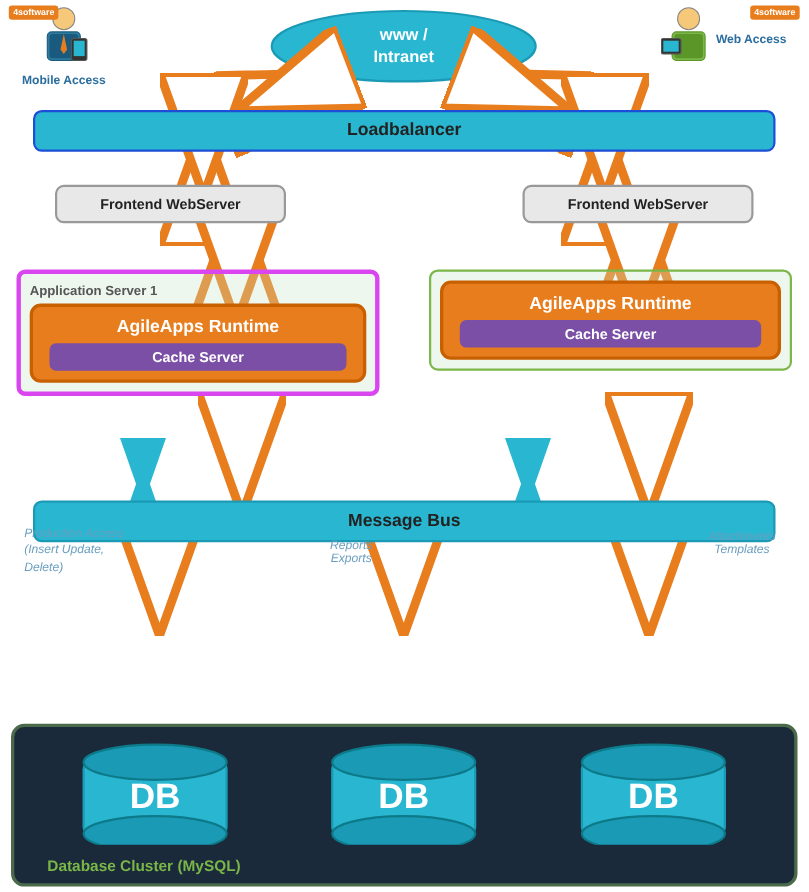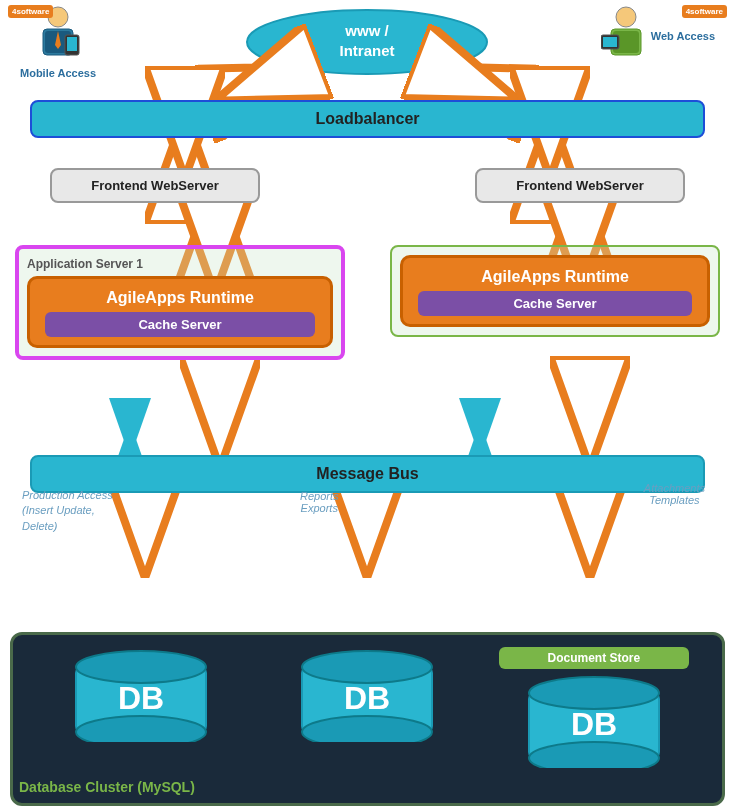--- a/index.html
+++ b/index.html
@@ -170,21 +170,21 @@
       left: 0;
       width: 735px;
       height: 811px;
       pointer-events: none;
     }
 
     
     .prod-access-label {
       position: absolute;
       left: 22px;
-      top: 488px;
+      top: 478px;
       font-size: 11px;
       color: #6a9ec0;
       font-style: italic;
       line-height: 1.4;
     }
 
     .reports-label {
       position: absolute;
       left: 300px;
       top: 490px;
@@ -354,27 +354,26 @@
       <div style="display:flex;flex-direction:column;align-items:center;width:190px;">
         <svg width="140" height="95" viewBox="0 0 140 95">
           <rect x="5" y="20" width="130" height="65" rx="6" fill="#29b6d0" stroke="#1a9ab5" stroke-width="2"></rect>
           <ellipse cx="70" cy="20" rx="65" ry="16" fill="#1a9ab5" stroke="#0d7a8a" stroke-width="2"></ellipse>
           <ellipse cx="70" cy="85" rx="65" ry="16" fill="#1a9ab5" stroke="#0d7a8a" stroke-width="2"></ellipse>
           <text x="70" y="62" text-anchor="middle" font-size="32" font-weight="bold" fill="white">DB</text>
         </svg>
       </div>
 
       <div style="display:flex;flex-direction:column;align-items:center;width:190px;">
-        <div style="background:#7ab648;border-radius:6px;padding:4px 0;font-size:12px;font-weight:bold;color:white;width:100%;text-align:center;margin-bottom:4px;">Document Store</div>
         <svg width="140" height="95" viewBox="0 0 140 95">
           <rect x="5" y="20" width="130" height="65" rx="6" fill="#29b6d0" stroke="#1a9ab5" stroke-width="2"></rect>
           <ellipse cx="70" cy="20" rx="65" ry="16" fill="#1a9ab5" stroke="#0d7a8a" stroke-width="2"></ellipse>
           <ellipse cx="70" cy="85" rx="65" ry="16" fill="#1a9ab5" stroke="#0d7a8a" stroke-width="2"></ellipse>
           <text x="70" y="62" text-anchor="middle" font-size="32" font-weight="bold" fill="white">DB</text>
         </svg>
       </div>
 
     </div>
 
-    <div style="position:absolute;bottom:8px;left:6px;font-size:14px;font-weight:bold;color:#7ab648;">Database Cluster (MySQL)</div>
+    <div style="position:absolute;bottom:8px;left:30px;font-size:14px;font-weight:bold;color:#7ab648;">Database Cluster (MySQL)</div>
   </div>
 
 </div>
 
 </body></html>

